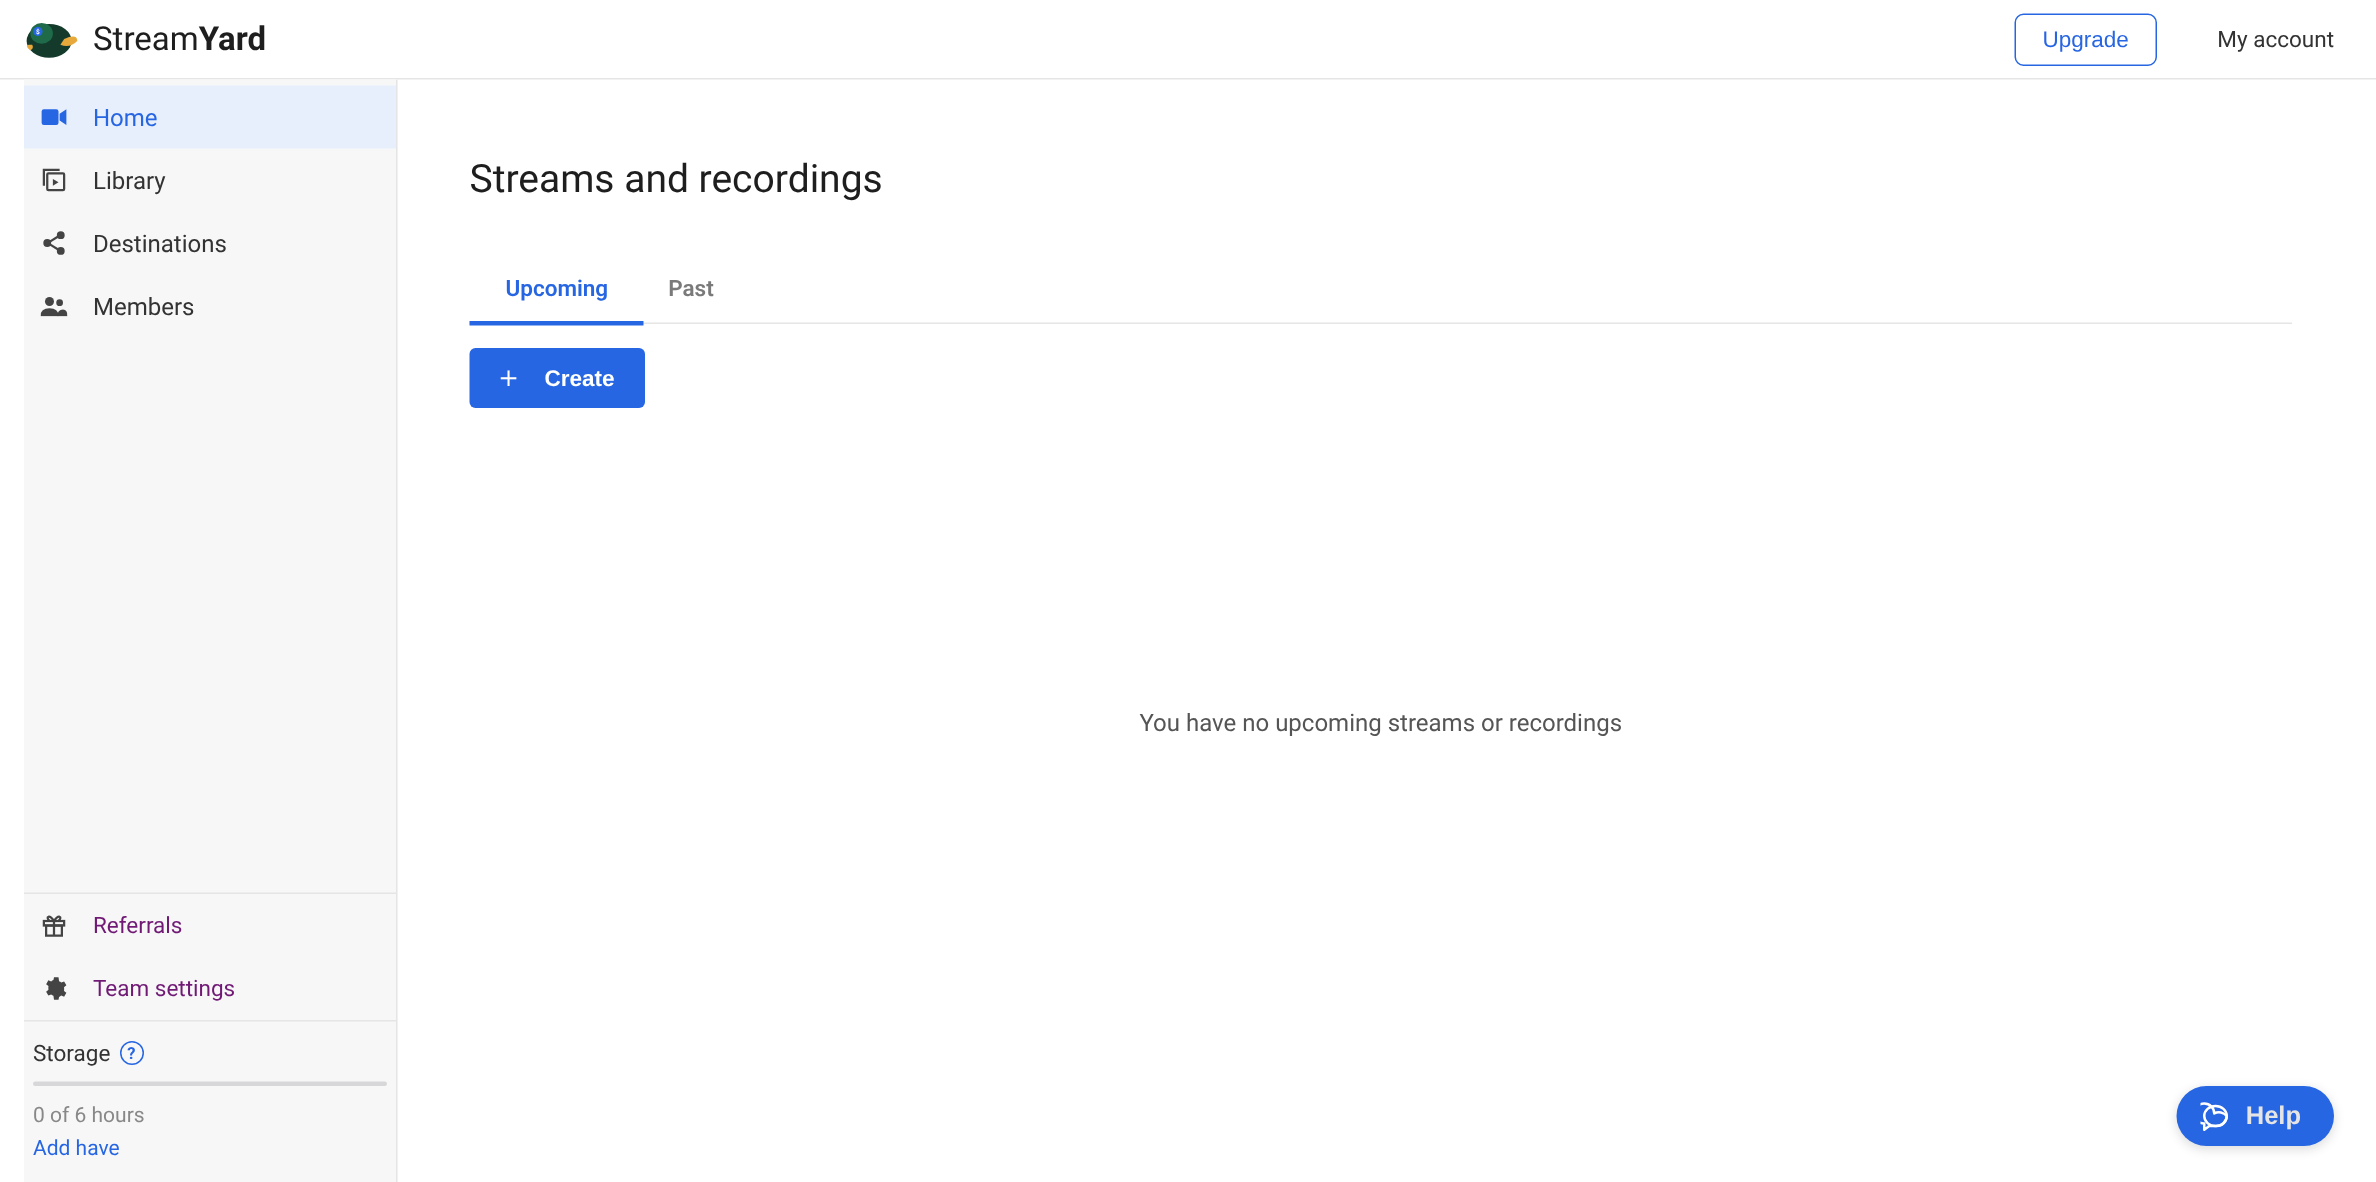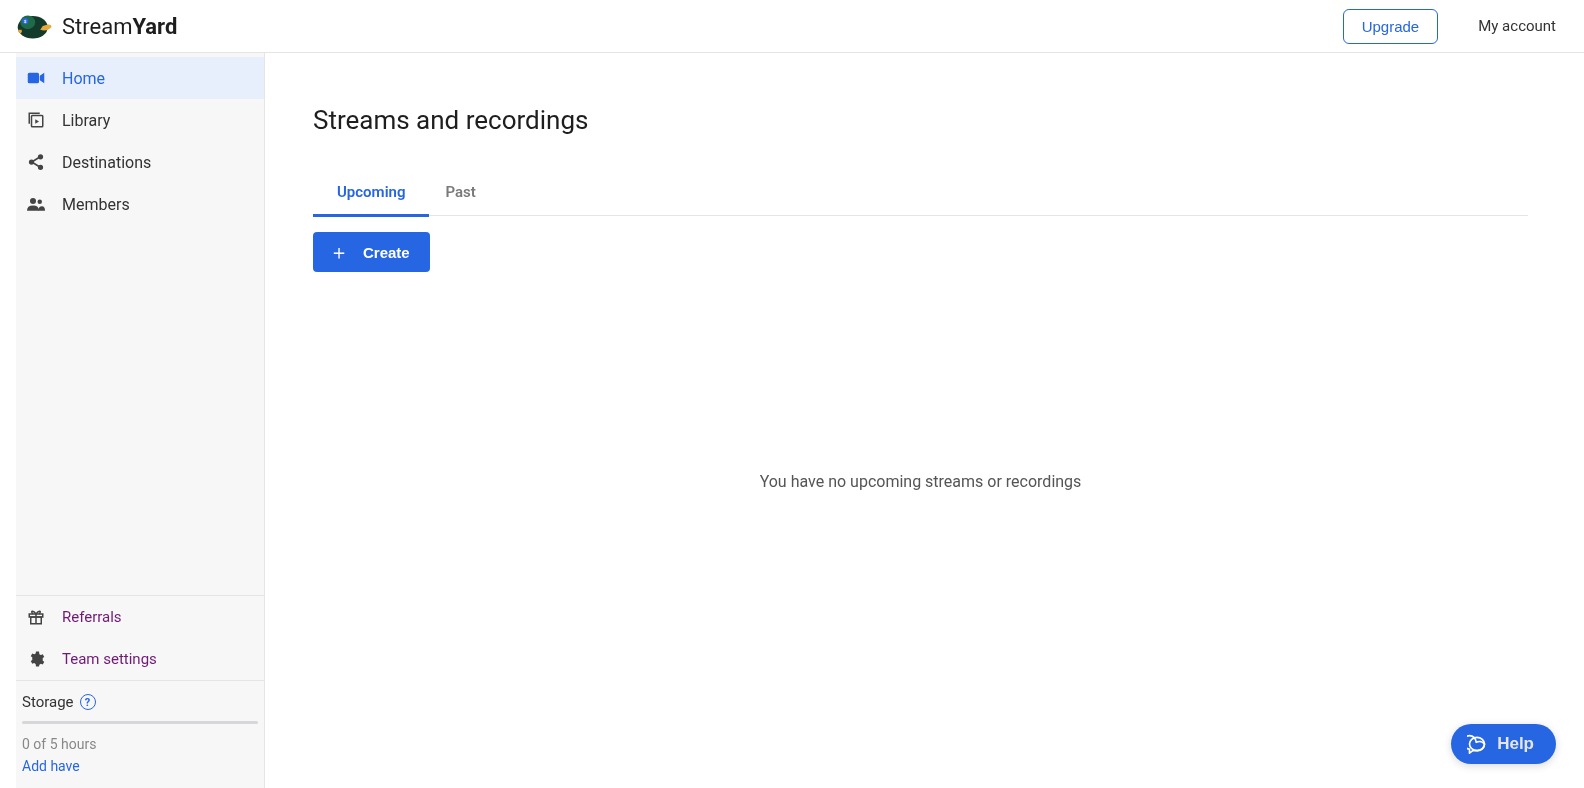--- a/index.html
+++ b/index.html
@@ -135,21 +135,21 @@
         </span>
         <span>Team settings</span>
       </div>
 
       <div class="storage-block">
         <div class="storage-row">
           <span>Storage</span>
           <span class="help-circle">?</span>
         </div>
         <div class="progress-track"></div>
-        <div class="storage-used">0 of 5 hours</div>
+        <div class="storage-used">0 of 6 hours</div>
         <div class="add-more">Add have</div>
       </div>
     </div>
   </aside>
 
   <main class="main">
     <h1 class="page-title">Streams and recordings</h1>
 
     <div class="tabs-row">
       <div class="tab active">Upcoming</div>

